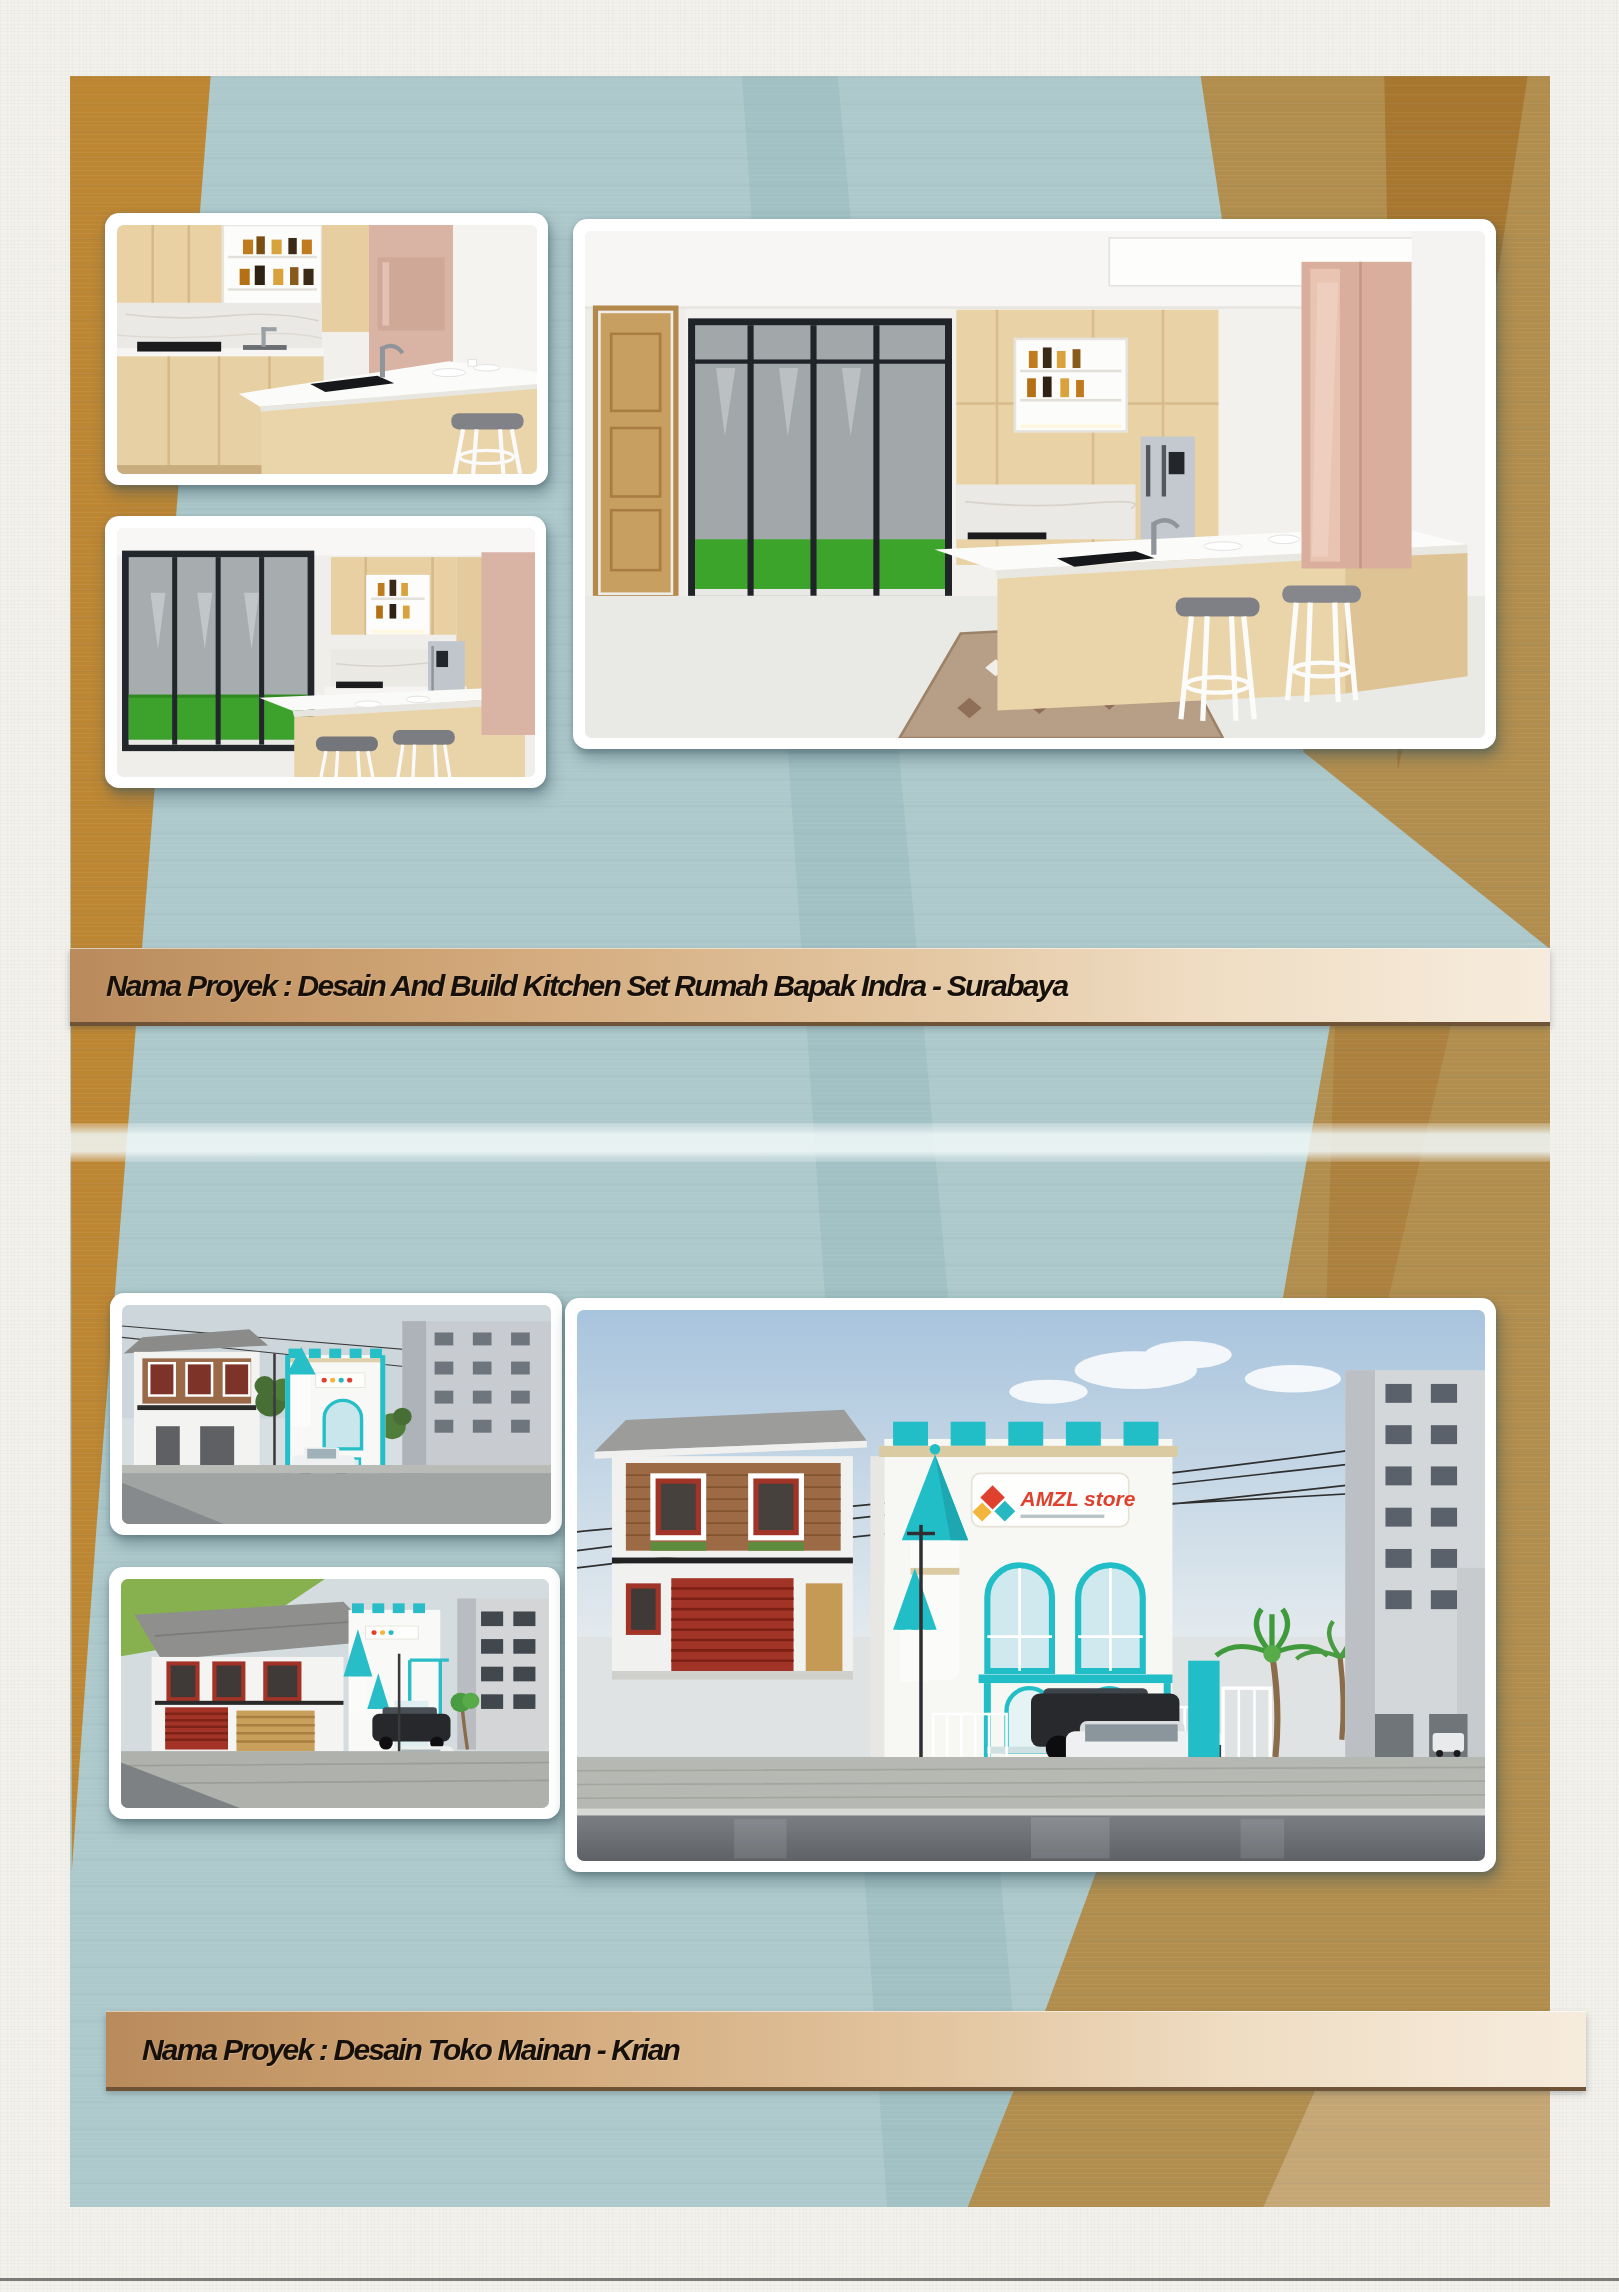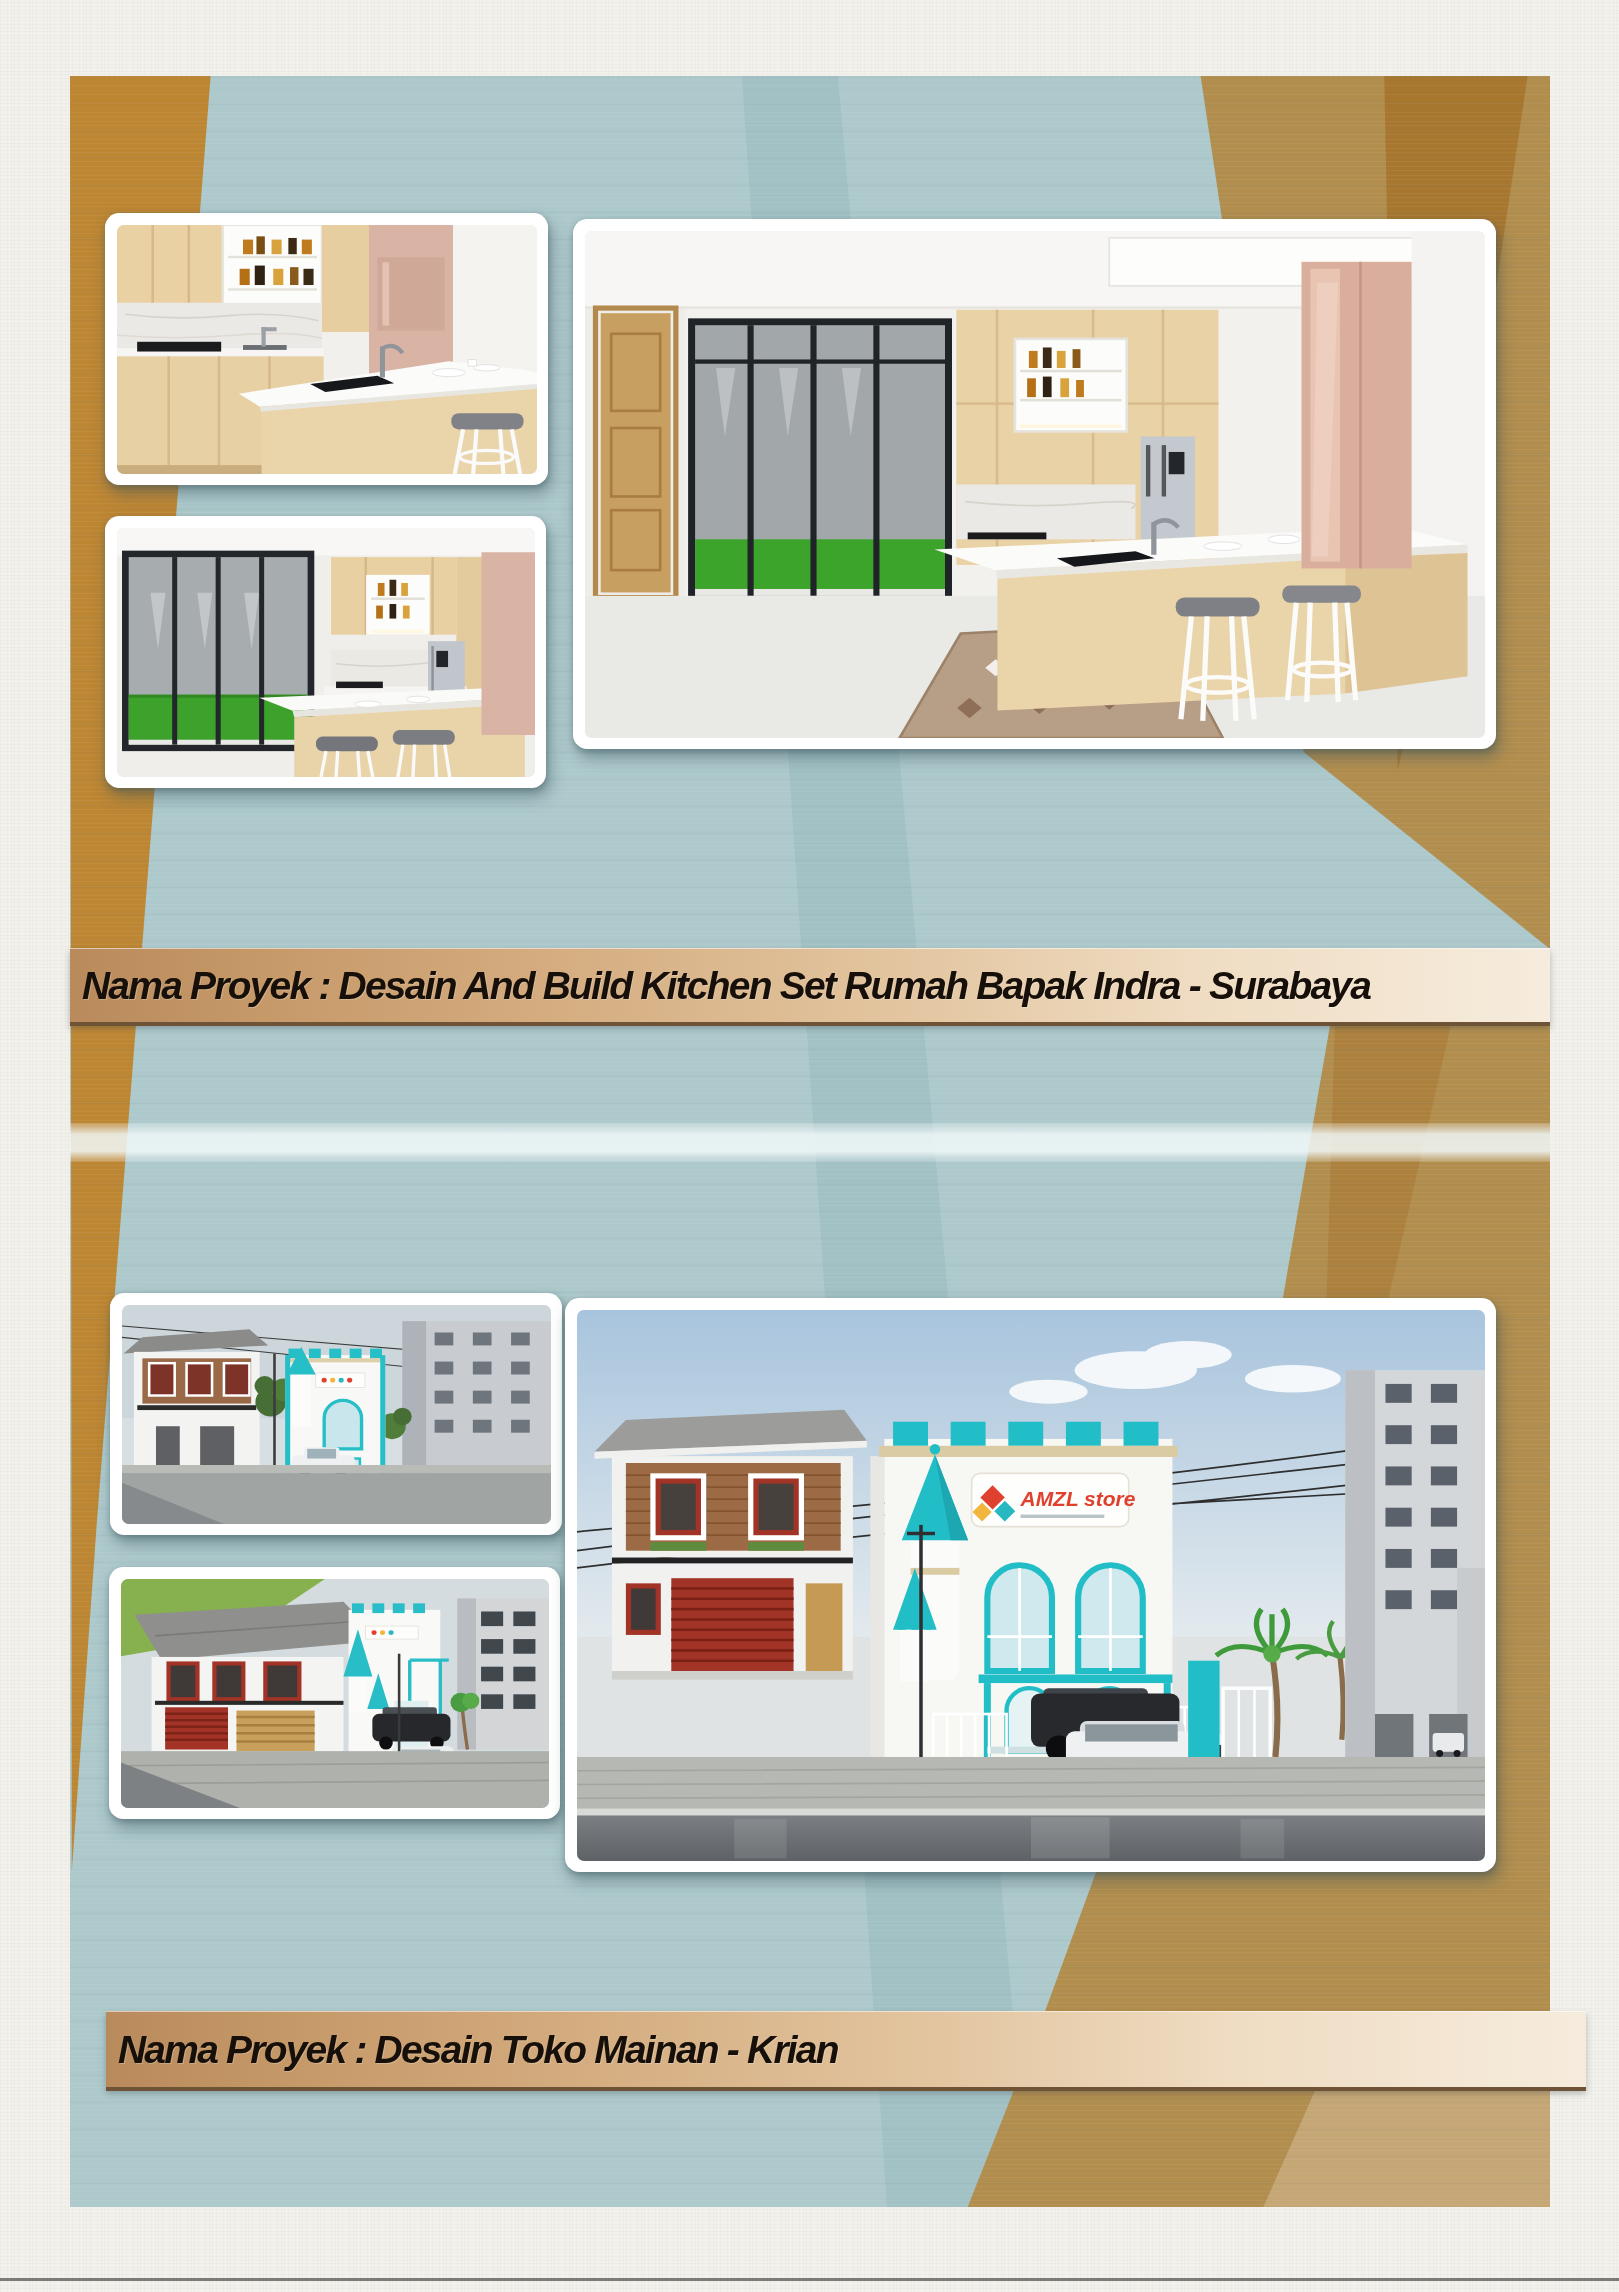--- a/index.html
+++ b/index.html
@@ -16,22 +16,22 @@
       repeating-linear-gradient(180deg, rgba(70,95,100,.05) 0 1.8px, transparent 1.8px 27px);}
   .divider-strip{position:absolute;left:70px;top:1123px;width:1480px;height:39px;
     background:linear-gradient(180deg, rgba(255,255,255,.2), rgba(240,248,248,.85) 30%, rgba(242,249,249,.85) 72%, rgba(255,255,255,.15));}
   .banner{position:absolute;left:70px;width:1480px;display:flex;align-items:center;
     background:linear-gradient(90deg,#b98b5c 0%,#c79a6a 14%,#d4ac7f 32%,#e2c49e 55%,#efdcc2 76%,#f6ecdd 100%);
     border-top:1.8px solid rgba(255,255,255,.55);
     border-bottom:4.5px solid #6f5337;
     box-shadow:0 2.7px 6.3px rgba(60,70,75,.35);}
   #banner-kitchen{top:948px;height:73px;}
   #banner-toko{top:2011px;height:75px;margin-left:36px;}
-  .banner .txt{font-style:italic;font-weight:700;font-size:39px;line-height:1;
-    letter-spacing:-1.8px;color:#17100a;padding-left:12px;white-space:nowrap;
+  .banner .txt{font-style:italic;font-weight:700;font-size:30px;line-height:1;
+    letter-spacing:-1.8px;color:#17100a;padding-left:36px;white-space:nowrap;
     text-shadow:0.9px 0.9px 0 rgba(255,255,255,.22);}
   .photo{position:absolute;background:#fff;border-radius:14.3px;padding:11.6px;
     box-shadow:3.6px 9px 16px rgba(55,82,90,.45), 0.9px 2.7px 5.4px rgba(55,82,90,.3);}
   .photo-inner{width:100%;height:100%;border-radius:7.2px;overflow:hidden;background:#dfe3e4;}
   .photo-inner svg{display:block;width:100%;height:100%;}
   #photo-k1{left:105px;top:213px;width:420px;height:249px;}
   #photo-k2{left:105px;top:516px;width:418px;height:249px;}
   #photo-kl{left:573px;top:219px;width:900px;height:507px;}
   #photo-t1{left:110px;top:1293px;width:429px;height:219px;}
   #photo-t2{left:109px;top:1567px;width:428px;height:229px;}

